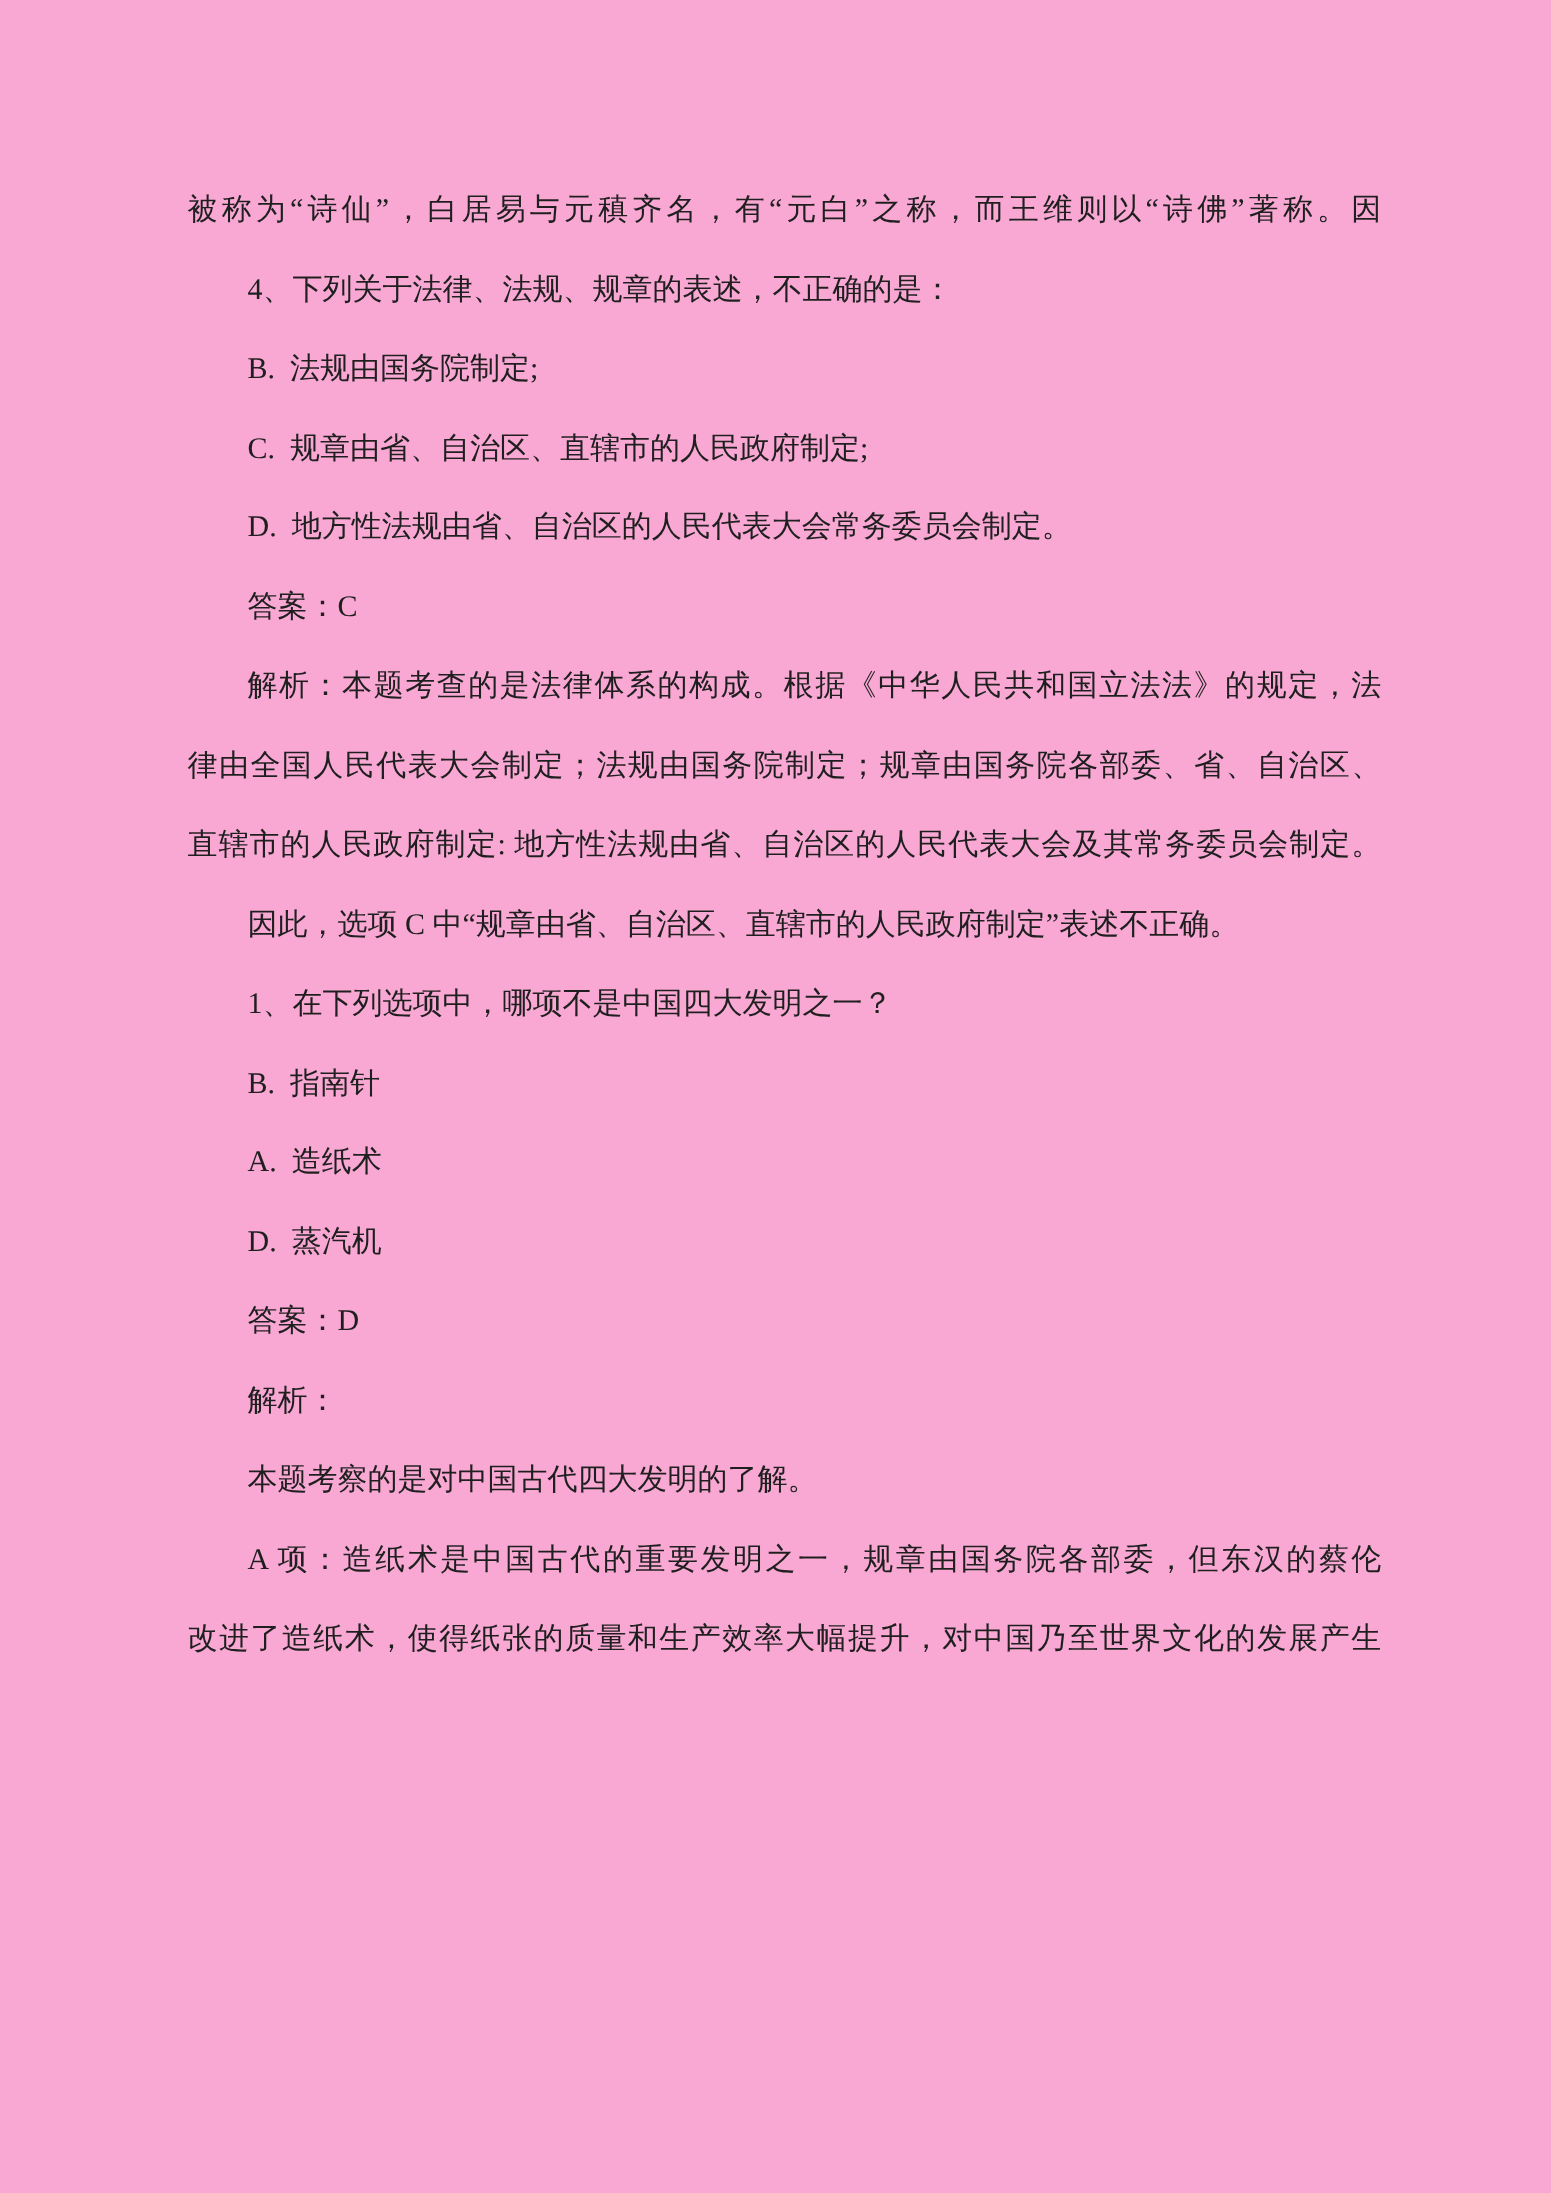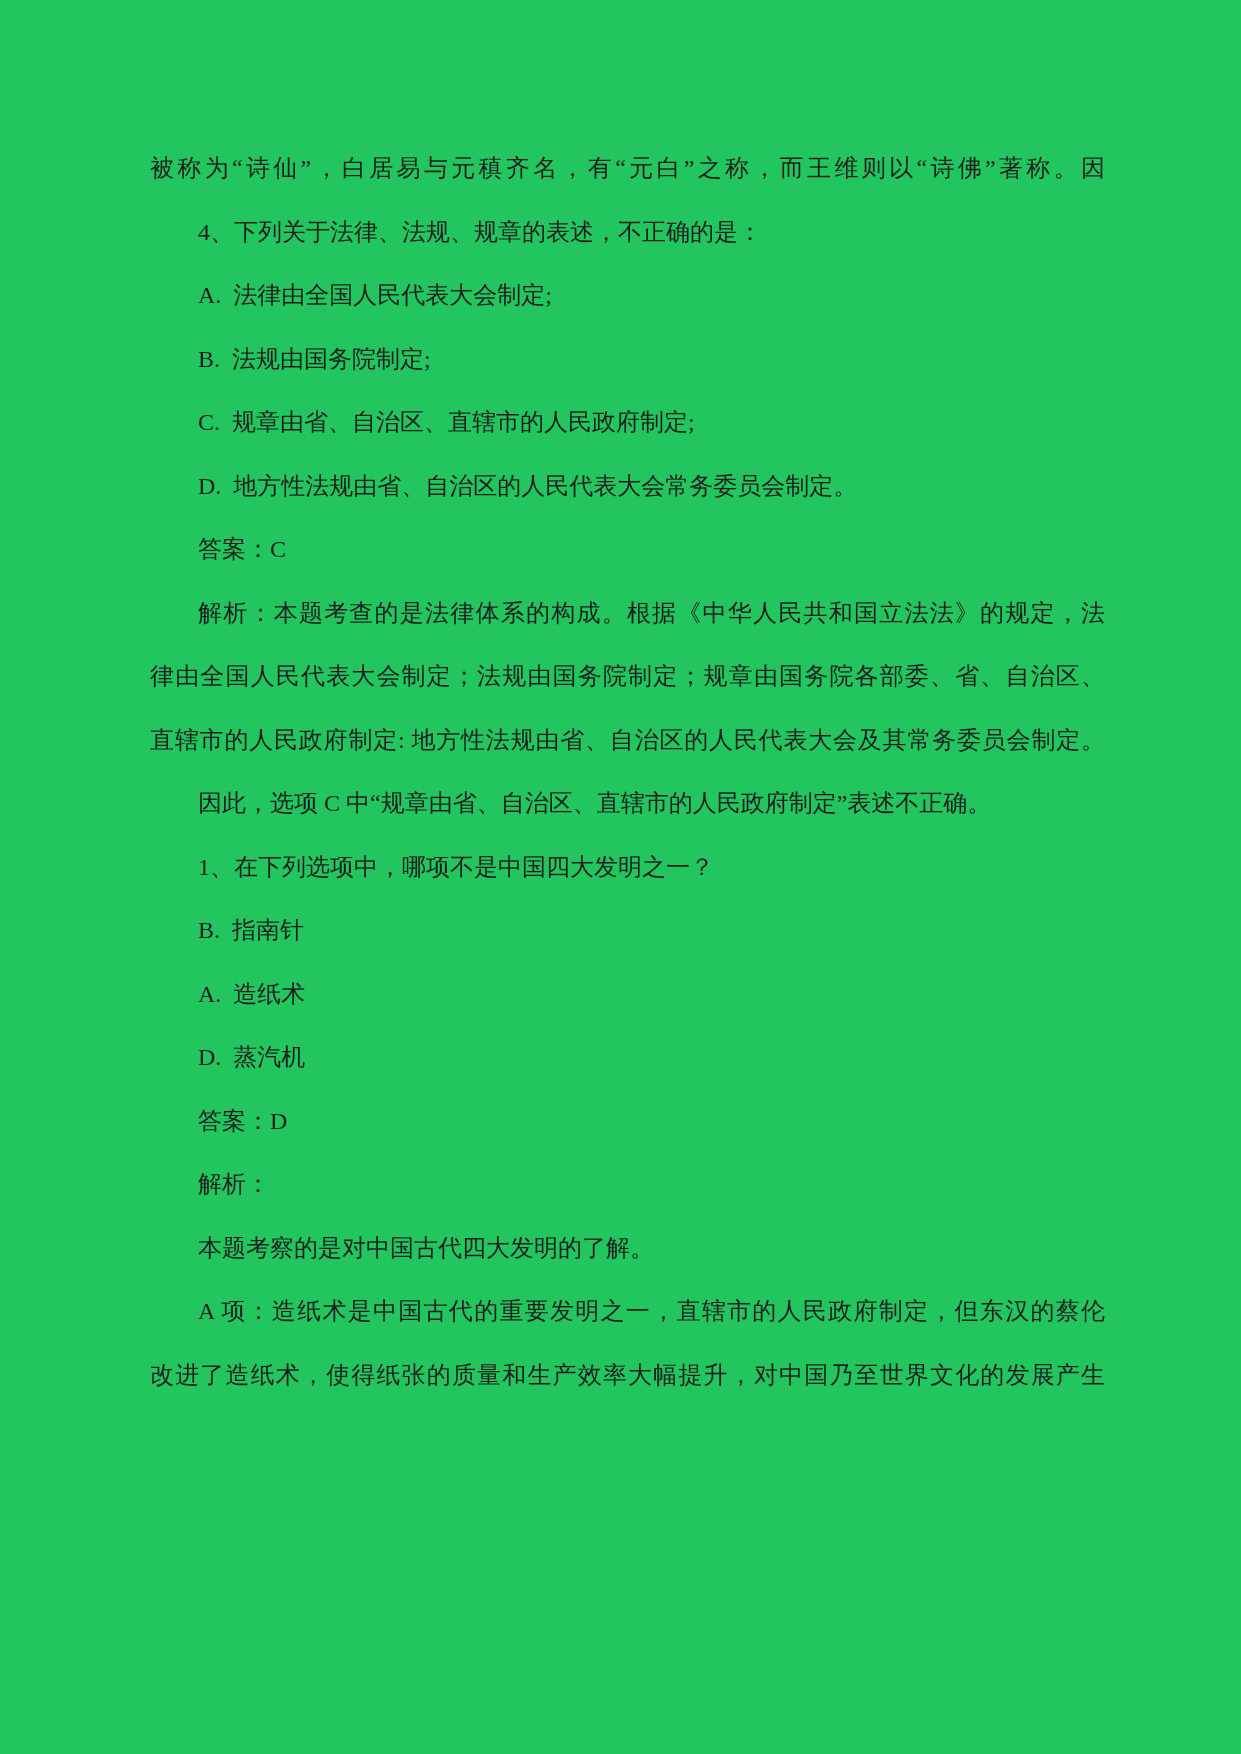--- a/index.html
+++ b/index.html
@@ -4,21 +4,21 @@
 <style>
   html, body {
     margin: 0;
     padding: 0;
     background: #ffffff;
   }
   .page {
     position: relative;
     width: 1241px;
     height: 1754px;
-    background: #22c55e;
+    background: #f9a8d4;
     overflow: hidden;
   }
   .doc-body {
     position: absolute;
     left: 150px;
     top: 137px;
     width: 955px;
     font-family: "Liberation Serif", "DejaVu Serif", serif;
     font-size: 24px;
     color: #1f1f1f;
@@ -39,32 +39,31 @@
     text-align-last: justify;
   }
 </style>
 </head>
 <body>
 
 <div class="page">
   <div class="doc-body" id="doc-body">
       <div class="line fill">被称为“诗仙”，白居易与元稹齐名，有“元白”之称，而王维则以“诗佛”著称。因</div>
       <div class="line indent">4、下列关于法律、法规、规章的表述，不正确的是：</div>
-      <div class="line indent">A.  法律由全国人民代表大会制定;</div>
       <div class="line indent">B.  法规由国务院制定;</div>
       <div class="line indent">C.  规章由省、自治区、直辖市的人民政府制定;</div>
       <div class="line indent">D.  地方性法规由省、自治区的人民代表大会常务委员会制定。</div>
       <div class="line indent">答案：C</div>
       <div class="line indent fill">解析：本题考查的是法律体系的构成。根据《中华人民共和国立法法》的规定，法</div>
       <div class="line fill">律由全国人民代表大会制定；法规由国务院制定；规章由国务院各部委、省、自治区、</div>
       <div class="line fill">直辖市的人民政府制定: 地方性法规由省、自治区的人民代表大会及其常务委员会制定。</div>
       <div class="line indent">因此，选项 C 中“规章由省、自治区、直辖市的人民政府制定”表述不正确。</div>
       <div class="line indent">1、在下列选项中，哪项不是中国四大发明之一？</div>
       <div class="line indent">B.  指南针</div>
       <div class="line indent">A.  造纸术</div>
       <div class="line indent">D.  蒸汽机</div>
       <div class="line indent">答案：D</div>
       <div class="line indent">解析：</div>
       <div class="line indent">本题考察的是对中国古代四大发明的了解。</div>
-      <div class="line indent fill">A 项：造纸术是中国古代的重要发明之一，直辖市的人民政府制定，但东汉的蔡伦</div>
+      <div class="line indent fill">A 项：造纸术是中国古代的重要发明之一，规章由国务院各部委，但东汉的蔡伦</div>
       <div class="line fill">改进了造纸术，使得纸张的质量和生产效率大幅提升，对中国乃至世界文化的发展产生</div>
     </div>
 </div>
 
 </body></html>

